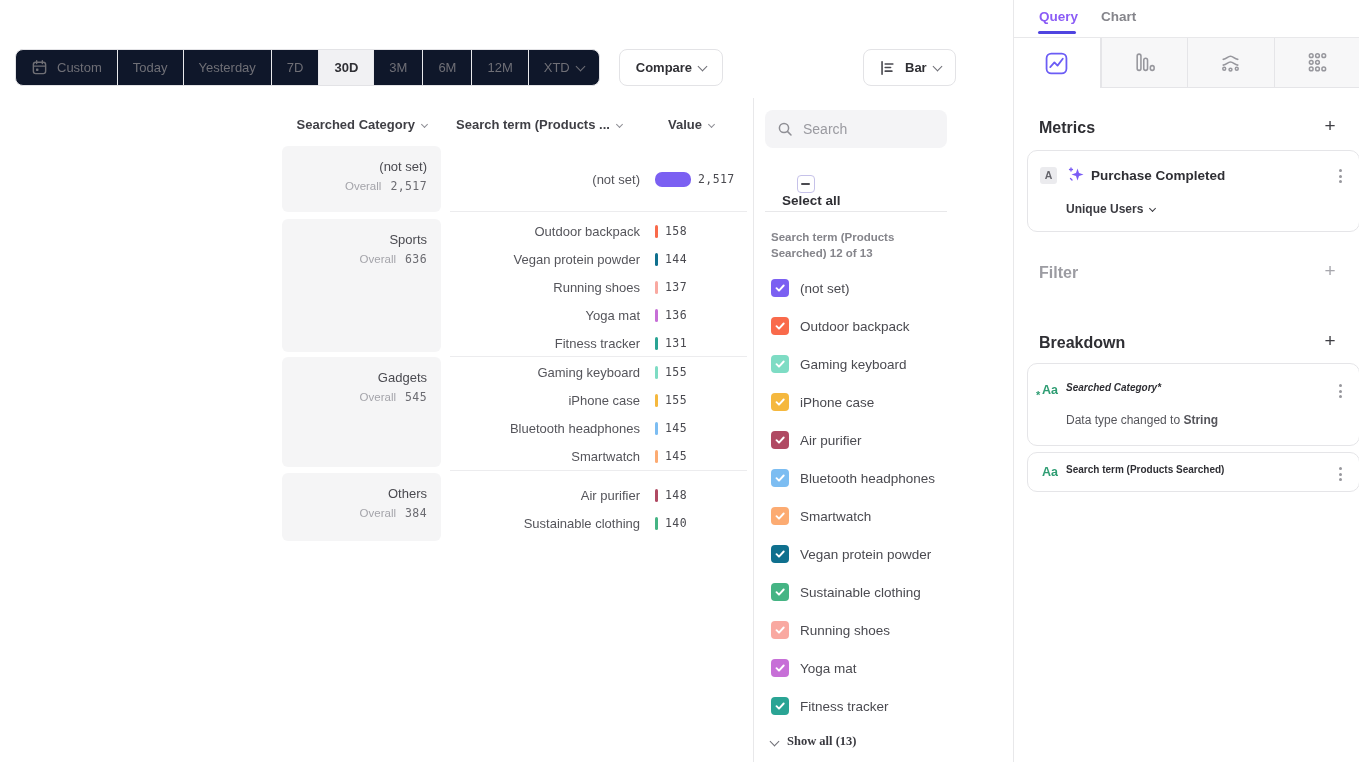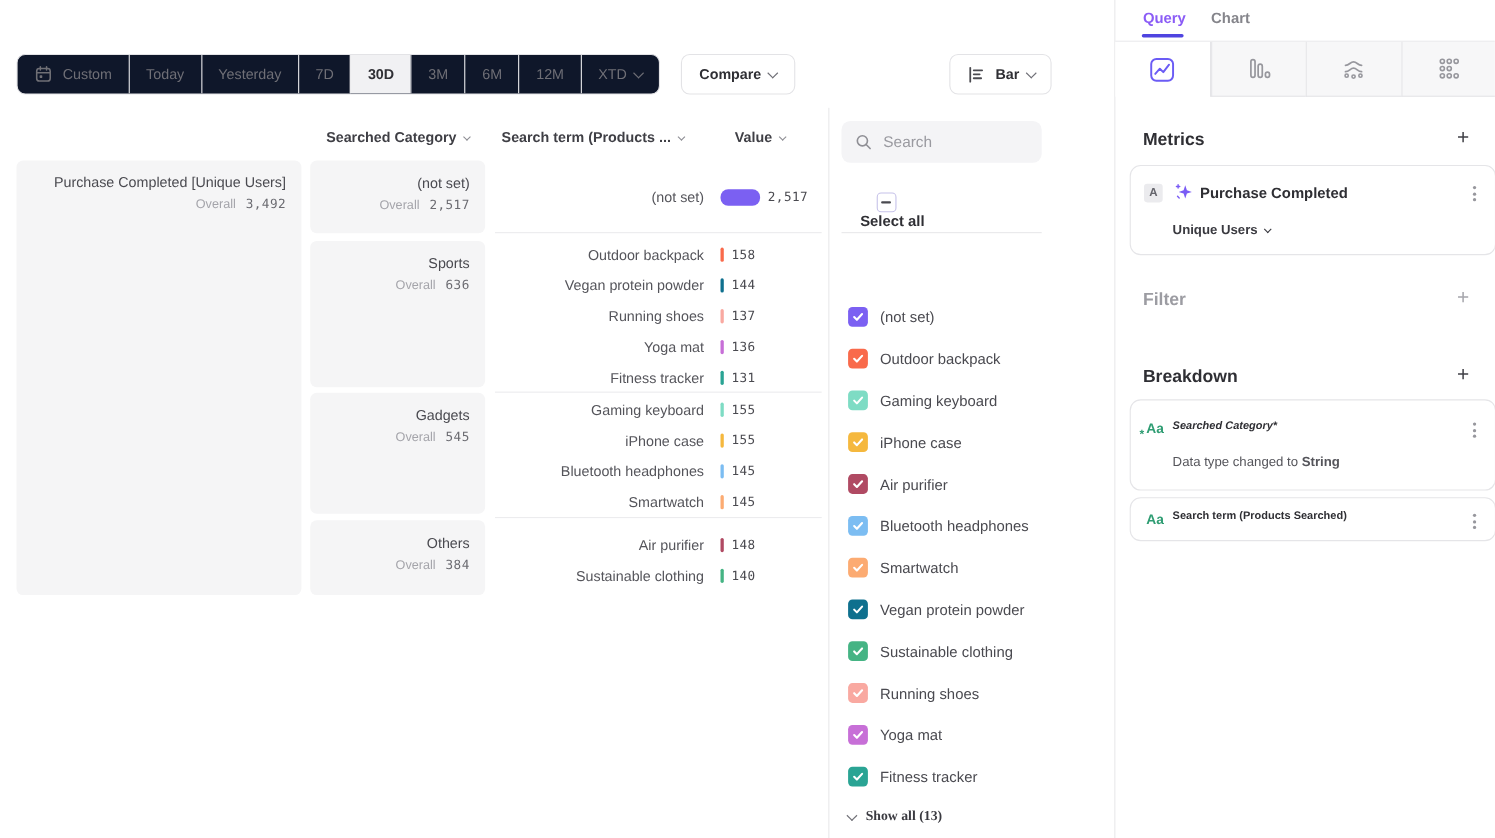--- a/index.html
+++ b/index.html
@@ -136,24 +136,20 @@
       <path d="M8 5.5h8.5M8 9.5h6M8 13.5h7.5" stroke="#4a4a50" stroke-width="1.8" stroke-linecap="round"></path>
     </svg>
     <span>Bar</span>
       <span class="chev"></span>
   </div>
 
   <div class="th" style="left:282px;width:159px;text-align:right;padding-right:14px"><span>Searched Category</span><span class="chev sm"></span></div>
   <div class="th" style="left:450px;width:200px;padding-left:6px"><span>Search term (Products ...</span><span class="chev sm"></span></div>
   <div class="th" style="left:655px;width:92px;padding-left:13px"><span>Value</span><span class="chev sm"></span></div>
 
-  <div class="cell abs" style="left:15px;top:146px;width:259px;height:395px;padding:12px 14px">
-    <div class="nm">Purchase Completed [Unique Users]</div>
-    <div class="ov"><span class="ovl">Overall</span><span class="ovv mono">3,492</span></div>
-  </div>
 
   <div id="table-dynamic">
       <div class="cell abs" style="left: 282px; top: 146px; width: 159px; height: 66px; padding: 13px 14px;">
         <div class="nm">(not set)</div>
         <div class="ov"><span class="ovl">Overall</span><span class="ovv mono">2,517</span></div>
       </div>
       <div class="trow abs" style="left: 450px; top: 165px; width: 297px; height: 28px;">
         <div class="lbl">(not set)</div>
         <div class="bar" style="width: 36px; height: 15px; border-radius: 7px; background: rgb(123, 96, 242);"></div>
         <div class="val mono">2,517</div>
@@ -238,20 +234,21 @@
       </svg>
       <span class="ph">Search</span>
     </div>
     <div class="selall">
       <span class="box">
           <span class="dash"></span>
         </span>
       <span class="txt">Select all</span>
     </div>
     <div class="ldiv"></div>
+    <div class="lsub">Search term (Products Searched) 12 of 13</div>
     <div id="legend-items">
         <div class="litem" style="top: 181px;">
           <div class="cb" style="background: rgb(123, 96, 242);">
             <svg width="12" height="12" viewBox="0 0 12 12" fill="none">
               <path d="M2.5 6.2 L5 8.7 L9.7 3.5" stroke="#fff" stroke-width="1.9" stroke-linecap="round" stroke-linejoin="round"></path>
             </svg>
           </div>
           <div class="txt">(not set)</div>
         </div>
         <div class="litem" style="top: 219px;">

